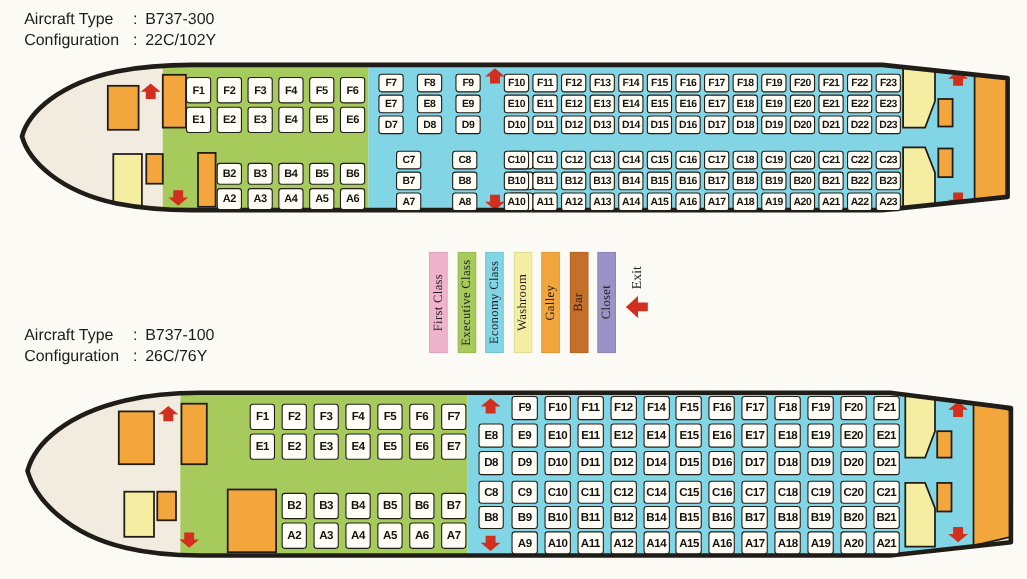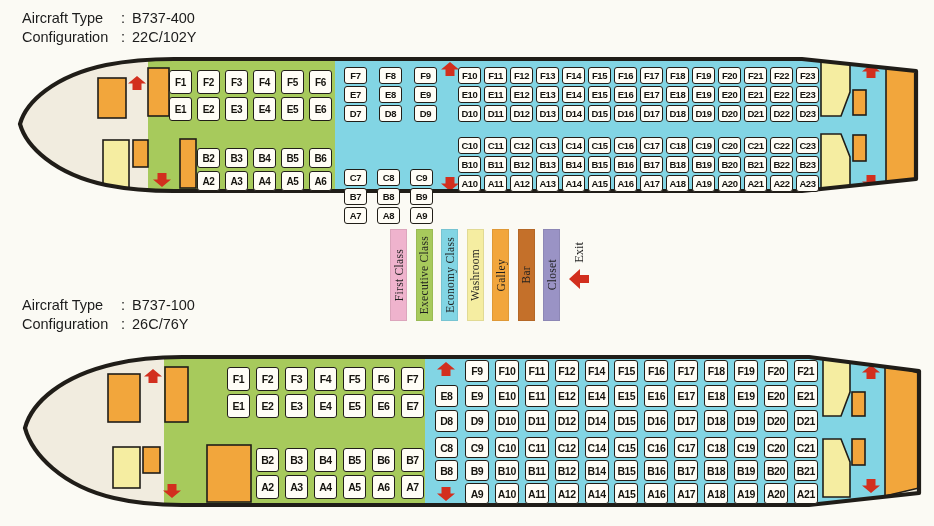--- a/index.html
+++ b/index.html
@@ -26,21 +26,21 @@
   .seat-group{position:absolute;display:flex;z-index:2;}
   .seat-col{display:flex;flex-direction:column;}
   .seat{background:#fffdf6;border:1.4px solid #211e18;border-radius:3px;box-sizing:border-box;
         display:flex;align-items:center;justify-content:center;font-weight:bold;color:#16140f;
         letter-spacing:-0.4px;}
   .seat.ghost{visibility:hidden;}
 
   #p1su{left:155px;top:14px;gap:5px;} #p1su .seat-col{gap:3px;} #p1su .seat{width:23px;height:24px;font-size:10px;}
   #p1sl{left:183px;top:92px;gap:5px;} #p1sl .seat-col{gap:3px;} #p1sl .seat{width:23px;height:20px;font-size:10px;}
   #p1ua{left:330px;top:11px;gap:12px;} #p1ua .seat-col{gap:2px;} #p1ua .seat{width:23px;height:17px;font-size:9.5px;}
-  #p1la{left:330px;top:81px;gap:10px;margin-top:32px;} #p1la .seat-col{gap:2px;} #p1la .seat{width:23px;height:17px;font-size:9.5px;}
+  #p1la{left:346px;top:81px;gap:28px;} #p1la .seat-col{gap:2px;} #p1la .seat{width:23px;height:17px;font-size:9.5px;}
   #p1ub{left:444px;top:11px;gap:3px;}  #p1ub .seat-col{gap:2px;} #p1ub .seat{width:23px;height:17px;font-size:9.5px;}
   #p1lb{left:444px;top:81px;gap:3px;}  #p1lb .seat-col{gap:2px;} #p1lb .seat{width:23px;height:17px;font-size:9.5px;}
 
   #p2su{left:213px;top:17px;gap:6px;}  #p2su .seat-col{gap:3px;} #p2su .seat{width:23px;height:24px;font-size:10.5px;}
   #p2sl{left:242px;top:98px;gap:6px;}  #p2sl .seat-col{gap:3px;} #p2sl .seat{width:23px;height:24px;font-size:10.5px;}
   #p2ua{left:421px;top:10px;}          #p2ua .seat-col{gap:3px;} #p2ua .seat{width:23px;height:22px;font-size:10.5px;}
   #p2la{left:421px;top:87px;}          #p2la .seat-col{gap:2px;} #p2la .seat{width:23px;height:21px;font-size:10.5px;}
   #p2ub{left:451px;top:10px;gap:5.9px;} #p2ub .seat-col{gap:3px;} #p2ub .seat{width:24px;height:22px;font-size:10.5px;}
   #p2lb{left:451px;top:87px;gap:5.9px;} #p2lb .seat-col{gap:2px;} #p2lb .seat{width:24px;height:21px;font-size:10.5px;}
 
@@ -57,21 +57,21 @@
 </style>
 </head>
 <body>
 
 <div class="page">
 
   <div class="header" id="hdr1">
     <div class="hrow">
       <span class="hlabel">Aircraft Type</span>
       <span class="hcolon">:</span>
-      <span class="hval">B737-400</span>
+      <span class="hval">B737-300</span>
     </div>
     <div class="hrow">
       <span class="hlabel">Configuration</span>
       <span class="hcolon">:</span>
       <span class="hval">22C/102Y</span>
     </div>
   </div>
 
   <div class="plane" id="plane1">
     <svg width="912" height="140" viewBox="0 0 912 140">

